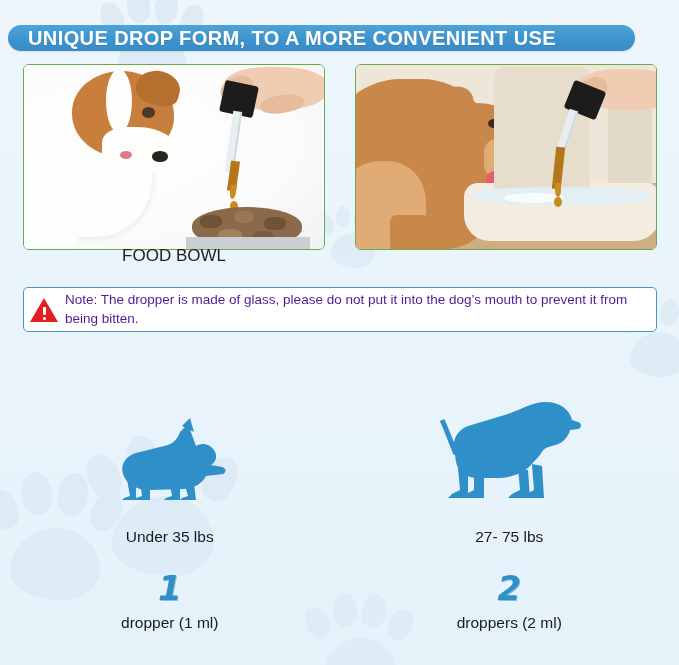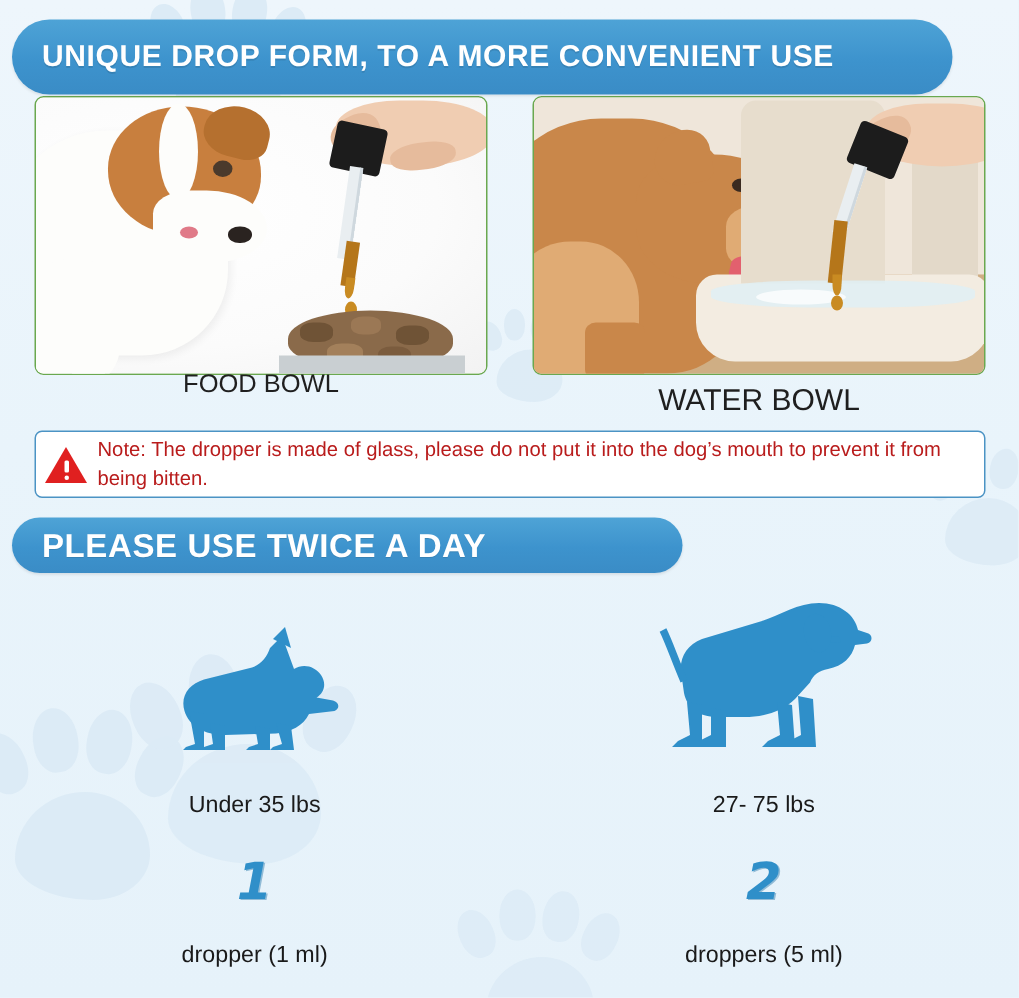--- a/index.html
+++ b/index.html
@@ -36,21 +36,21 @@
     display:flex; align-items:center;
     box-shadow: 0 1px 2px rgba(0,0,0,0.10);
     z-index: 3;
   }
   .banner span {
     font-weight: bold;
     letter-spacing: 0.4px;
     white-space: nowrap;
     text-shadow: 0 1px 0 rgba(0,0,0,0.10);
   }
-  #banner-top { left:8px; top:13px; width:627px; height:50px; padding-left:20px;text-align:center; }
+  #banner-top { left:8px; top:25px; width:627px; height:26px; padding-left:20px;text-align:center; }
   #banner-top span { font-size:20px; }
   #banner-mid { left:8px; top:345px; width:447px; height:37px; padding-left:20px; }
   #banner-mid span { font-size:22px; }
 
   
   .photo {
     position:absolute;
     border:1.5px solid #6aa84f;
     border-radius:6px;
     overflow:hidden;
@@ -112,39 +112,39 @@
     border-bottom:24px solid #e02020;
   }
   #warn-icon .bang {
     position:absolute; left:12.5px; top:11px; width:3px; height:8px;
     background:#ffffff; border-radius:1px;
   }
   #warn-icon .dot {
     position:absolute; left:12.5px; top:21px; width:3px; height:3px;
     background:#ffffff; border-radius:50%;
   }
-  #note-text { font-size:13.5px; line-height:1.35; color:#b91c1c; }
+  #note-text { font-size:13.5px; line-height:1.35; color:#4c1d95; }
 
   
   #dose-row {
     position:absolute; left:0; top:392px; width:679px; height:273px;
     display:flex; z-index:3;
   }
   .dose-col { flex:1 1 0; display:flex; flex-direction:column; align-items:center; }
   .dog-art { height:120px; display:flex; align-items:flex-end; justify-content:center; }
   .weight-label { margin-top:16px; font-size:15.5px; color:#1a1a1a; white-space:nowrap; }
   .num {
     margin-top:22px; height:40px;
     font-size:34px; font-weight:bold; color:#2f8fc9;
     font-style:italic;
     font-family:"DejaVu Sans", sans-serif;
     text-shadow:1px 1px 0 rgba(40,120,170,0.45);
     line-height:40px;
   }
-  .amount-label { margin-top:20px; font-size:15.5px; color:#1a1a1a; white-space:nowrap; }
+  .amount-label { margin-top:6px; font-size:15.5px; color:#1a1a1a; white-space:nowrap; }
 </style>
 </head>
 <body>
 
 <div id="page">
 
   <div class="paws">
 
     <div class="paw" style="left:95px; top:-12px; width:120px; height:110px;">
       <div class="pad" style="left:6px;  top:14px; width:22px; height:32px; transform:rotate(-22deg);"></div>
@@ -273,34 +273,30 @@
       <div class="drp-cap" style="left:212px; top:20px; width:34px; height:30px; transform:rotate(22deg);"></div>
       <div class="drp-tube" style="left:206px; top:44px; width:9px; height:48px; transform:rotate(18deg);
                   box-shadow: inset -2px 0 0 #cfd8de;"></div>
       <div class="drp-oil" style="left:198px; top:82px; width:9px; height:42px; transform:rotate(6deg);"></div>
       <div class="drp-tip" style="left:199px; top:118px; width:6px; height:14px; border-radius:0 0 50% 50%;"></div>
       <div class="drop" style="left:198px; top:132px; width:8px; height:10px;"></div>
     </div>
   </div>
 
   <div class="caption" id="cap-food">FOOD BOWL</div>
-  <div class="caption" id="cap-water">WATER BOWL</div>
 
   <div id="note-box">
     <div id="warn-icon">
       <div class="tri"></div>
       <div class="bang"></div>
       <div class="dot"></div>
     </div>
     <div id="note-text">Note: The dropper is made of glass, please do not put it into the dog’s mouth to prevent it from being bitten.</div>
   </div>
 
-  <div class="banner" id="banner-mid">
-    <span>PLEASE USE TWICE A DAY</span>
-  </div>
 
   <div id="dose-row">
 
     <div class="dose-col">
       <div class="dog-art">
         <svg width="120" height="100" viewBox="0 0 120 100" aria-hidden="true">
           <path fill="#2f8fc9" d="M78 12 L86 34 C92 30 100 32 104 38 C108 44 106 50 101 53
             L112 55 C116 56 117 60 113 62 L96 64 C92 72 84 76 74 77 L40 78
             C26 78 16 72 13 62 C10 52 16 44 26 41 L58 33 C64 31 68 26 70 20 Z"></path>
           <path fill="#2f8fc9" d="M16 62 L20 84 L14 86 L12 88 L26 88 L26 64 Z"></path>
@@ -326,18 +322,18 @@
           <path fill="#2f8fc9" d="M24 76 L26 98 L18 102 L14 106 L34 106 L34 78 Z"></path>
           <path fill="#2f8fc9" d="M40 80 L40 98 L32 102 L28 106 L50 106 L50 82 Z"></path>
           <path fill="#2f8fc9" d="M84 76 L86 98 L78 102 L74 106 L96 106 L94 78 Z"></path>
           <path fill="#2f8fc9" d="M98 72 L100 98 L92 102 L88 106 L110 106 L108 74 Z"></path>
           <path fill="none" stroke="#2f8fc9" stroke-width="4" d="M104 22 C110 32 118 36 126 34"></path>
           <ellipse cx="111" cy="30" rx="9" ry="13" fill="#2f8fc9" transform="rotate(-12 111 30)"></ellipse>
         </svg>
       </div>
       <div class="weight-label">27- 75 lbs</div>
       <div class="num">2</div>
-      <div class="amount-label">droppers (5 ml)</div>
+      <div class="amount-label">droppers (2 ml)</div>
     </div>
 
   </div>
 
 </div>
 
 </body></html>

